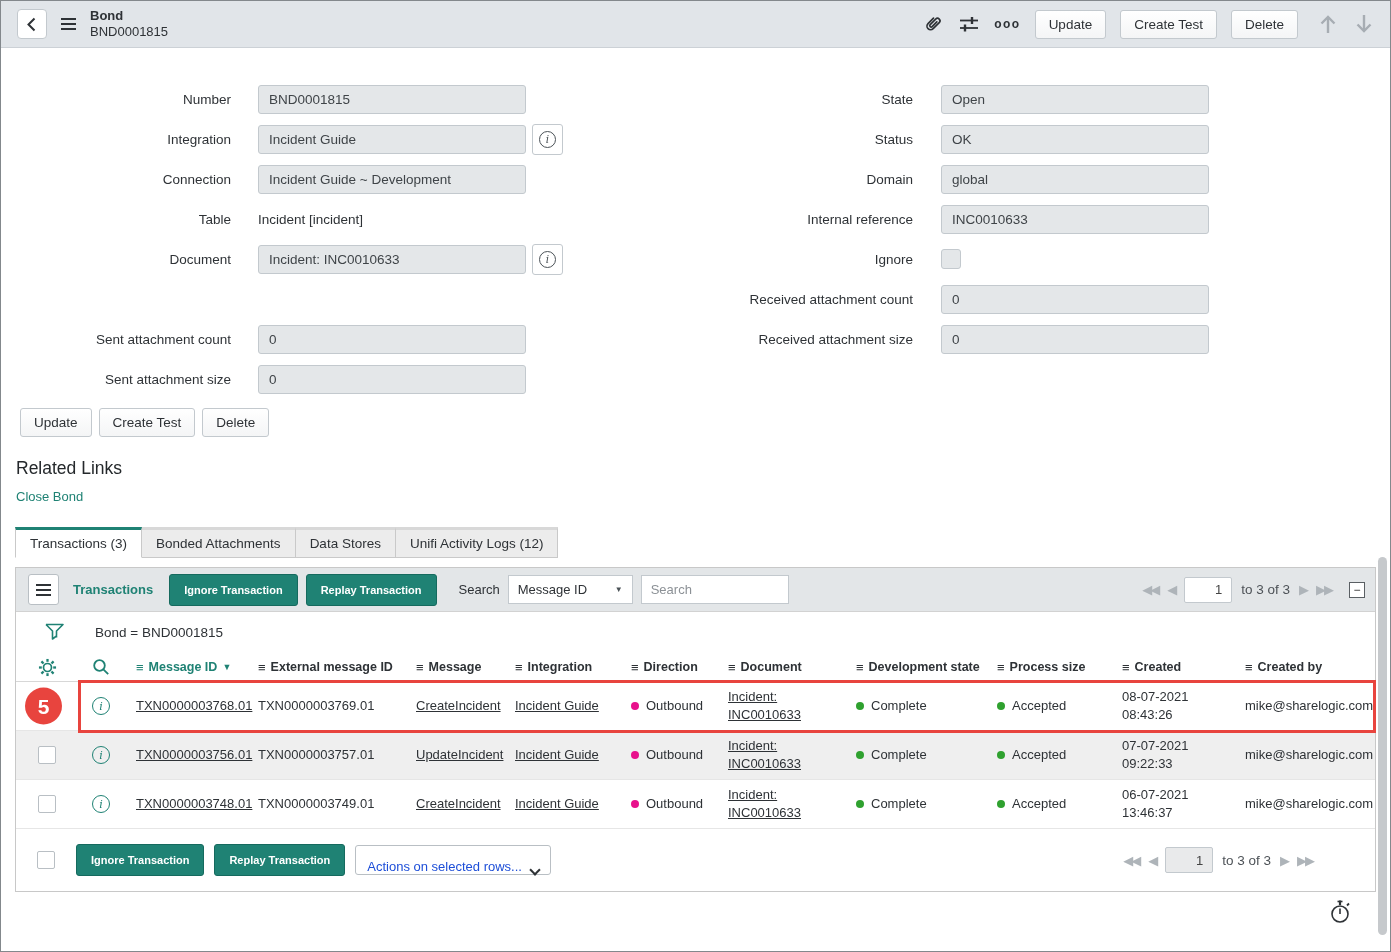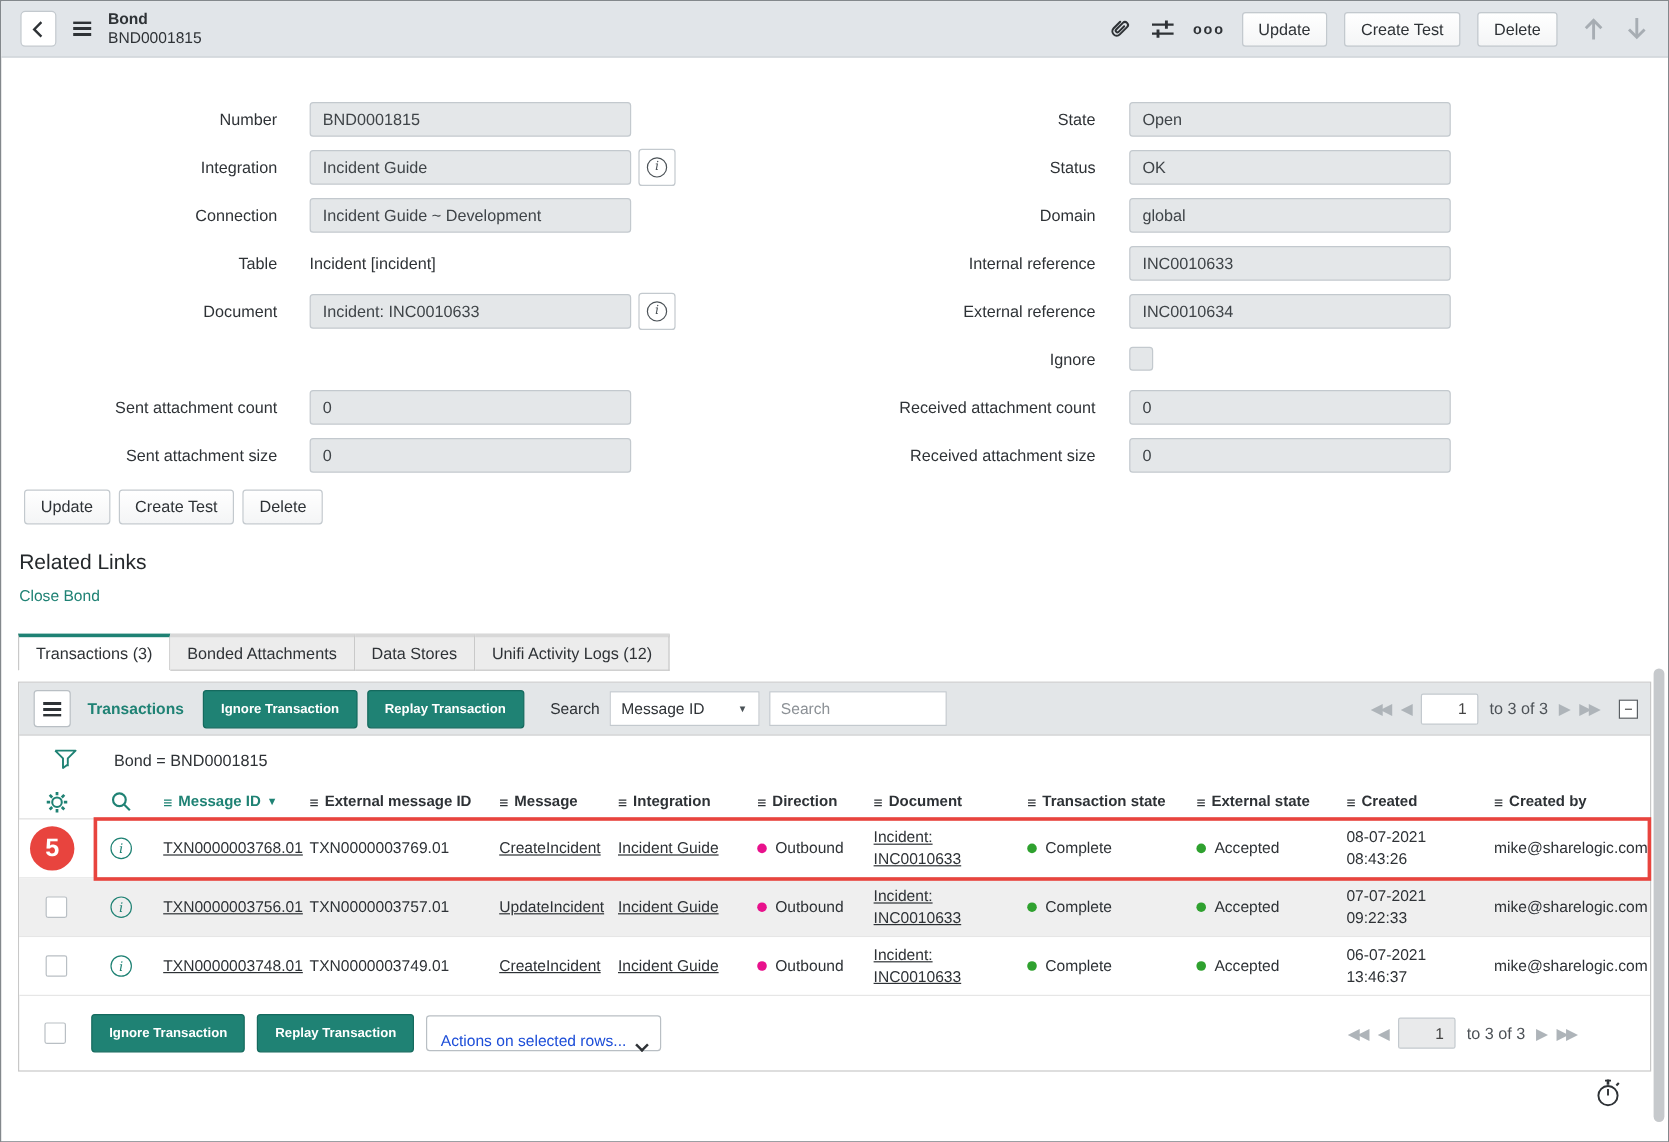--- a/index.html
+++ b/index.html
@@ -235,24 +235,20 @@
       </div>
       <div class="f-row">
         <div class="f-label">Domain</div>
         <div class="f-input">global</div>
       </div>
       <div class="f-row">
         <div class="f-label">Internal reference</div>
         <div class="f-input">INC0010633</div>
       </div>
       <div class="f-row">
-        <div class="f-label">External reference</div>
-        <div class="f-input">INC0010634</div>
-      </div>
-      <div class="f-row">
         <div class="f-label">Ignore</div>
         <div class="owner-box"></div>
       </div>
       <div class="f-row">
         <div class="f-label">Received attachment count</div>
         <div class="f-input">0</div>
       </div>
       <div class="f-row">
         <div class="f-label">Received attachment size</div>
         <div class="f-input">0</div>
@@ -354,25 +350,25 @@
       <div class="hcell">
         <span class="bars">≡</span>
         <span>Direction</span>
       </div>
       <div class="hcell">
         <span class="bars">≡</span>
         <span>Document</span>
       </div>
       <div class="hcell">
         <span class="bars">≡</span>
-        <span>Transaction state</span>
-      </div>
-      <div class="hcell">
-        <span class="bars">≡</span>
-        <span>External state</span>
+        <span>Development state</span>
+      </div>
+      <div class="hcell">
+        <span class="bars">≡</span>
+        <span>Process size</span>
       </div>
       <div class="hcell">
         <span class="bars">≡</span>
         <span>Created</span>
       </div>
       <div class="hcell">
         <span class="bars">≡</span>
         <span>Created by</span>
       </div>
     </div>

